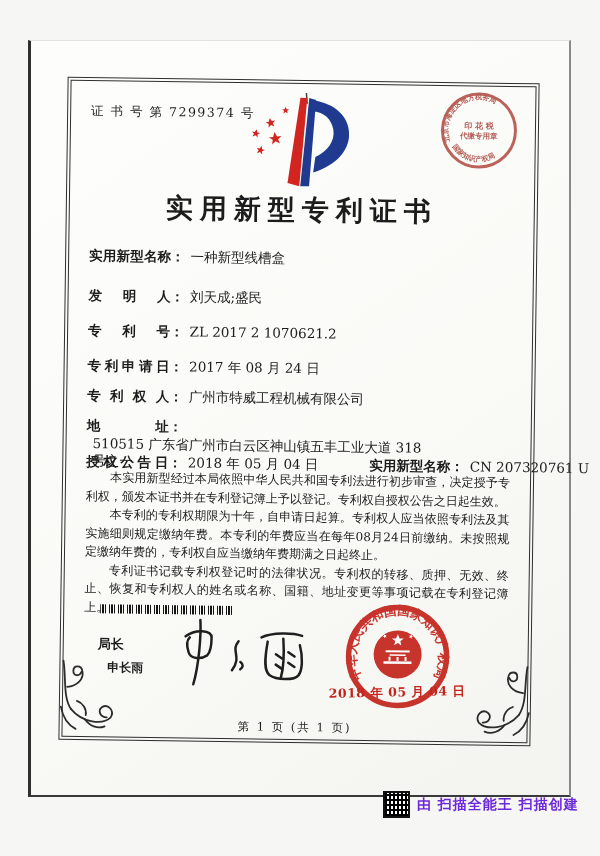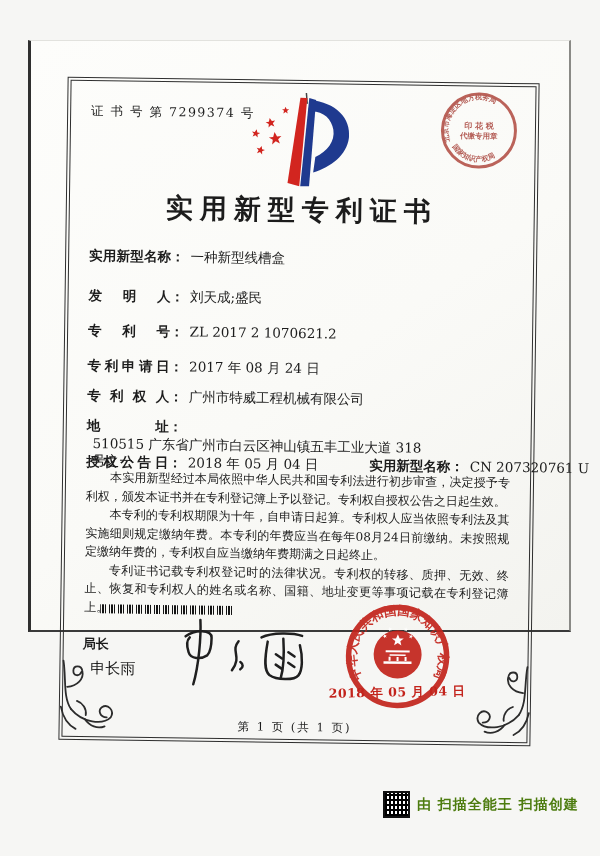--- a/index.html
+++ b/index.html
@@ -4,21 +4,21 @@
 <style>
   html,body{margin:0;padding:0;}
   body{
     width:600px;height:856px;position:relative;overflow:hidden;
     background:#f6f6f4;
     font-family:"DejaVu Serif","Liberation Serif",serif;
     color:#1c1c1c;
   }
   
   .sheet{
-    position:absolute;left:28px;top:40px;width:543px;height:592px;
+    position:absolute;left:28px;top:40px;width:543px;height:757px;
     background:linear-gradient(145deg,#fdfdfb 0%,#fafaf7 55%,#f3f3ef 100%);
     border-left:3px solid #2f2f2f;
     border-right:2px solid #8a8a86;
     border-bottom:2px solid #3a3a3a;
     border-top:1px solid #e2e2de;
     box-sizing:border-box;
   }
   
   .frame{
     position:absolute;left:32px;top:39px;width:472px;height:663px;
@@ -52,23 +52,23 @@
     font-size:12px;line-height:18.5px;text-align:justify;
   }
   .body-text p{margin:0;text-indent:2em;}
 
   .barcode{
     position:absolute;left:40px;top:527px;width:134px;height:9px;
     background:
       repeating-linear-gradient(90deg,#141414 0 1px,transparent 1px 2px,#141414 2px 4px,transparent 4px 5px,#141414 5px 6px,transparent 6px 9px);
   }
 
-  .gov-title{position:absolute;left:23px;top:558px;font-size:13px;font-weight:bold;
+  .gov-title{position:absolute;left:38px;top:558px;font-size:13px;font-weight:bold;
     font-family:Liberation Mono, monospace;text-align:right;}
-  .gov-name{position:absolute;left:31px;top:582px;font-size:15px;font-weight:normal;
+  .gov-name{position:absolute;left:48px;top:582px;font-size:12px;font-weight:bold;
     font-family:"DejaVu Sans","Liberation Sans",sans-serif;}
   .signature{position:absolute;left:106px;top:534px;width:156px;height:80px;}
 
   .seal-main{position:absolute;left:280px;top:517px;width:116px;height:116px;opacity:0.92;}
   .seal-date{
     position:absolute;left:264px;top:603px;width:148px;text-align:center;
     color:#c3241c;font-size:12.5px;font-weight:bold;letter-spacing:0.5px;
     transform:rotate(-2deg);white-space:nowrap;
   }
   .seal-tax{position:absolute;left:372px;top:8px;width:80px;height:80px;opacity:0.85;}
@@ -84,21 +84,21 @@
 
   .qr{
     position:absolute;left:383px;top:791px;width:27px;height:27px;
     border:2px solid #111;box-sizing:border-box;background:#fff;
     background-image:
       repeating-linear-gradient(0deg,#000 0 2px,transparent 2px 5px),
       repeating-linear-gradient(90deg,#000 0 2px,#fff 2px 4px);
   }
   .credit{
     position:absolute;left:417px;top:796px;font-size:14px;font-weight:bold;
-    font-family:"DejaVu Sans","Liberation Sans",sans-serif;color:#4d7c0f;letter-spacing:1px;
+    font-family:"DejaVu Sans","Liberation Sans",sans-serif;color:#6d28d9;letter-spacing:1px;
   }
 </style>
 </head>
 <body>
 
 <div class="sheet">
   <div class="frame">
     <div class="frame-border"></div>
 
     <div class="cert-no">证 书 号 第 7299374 号</div>

